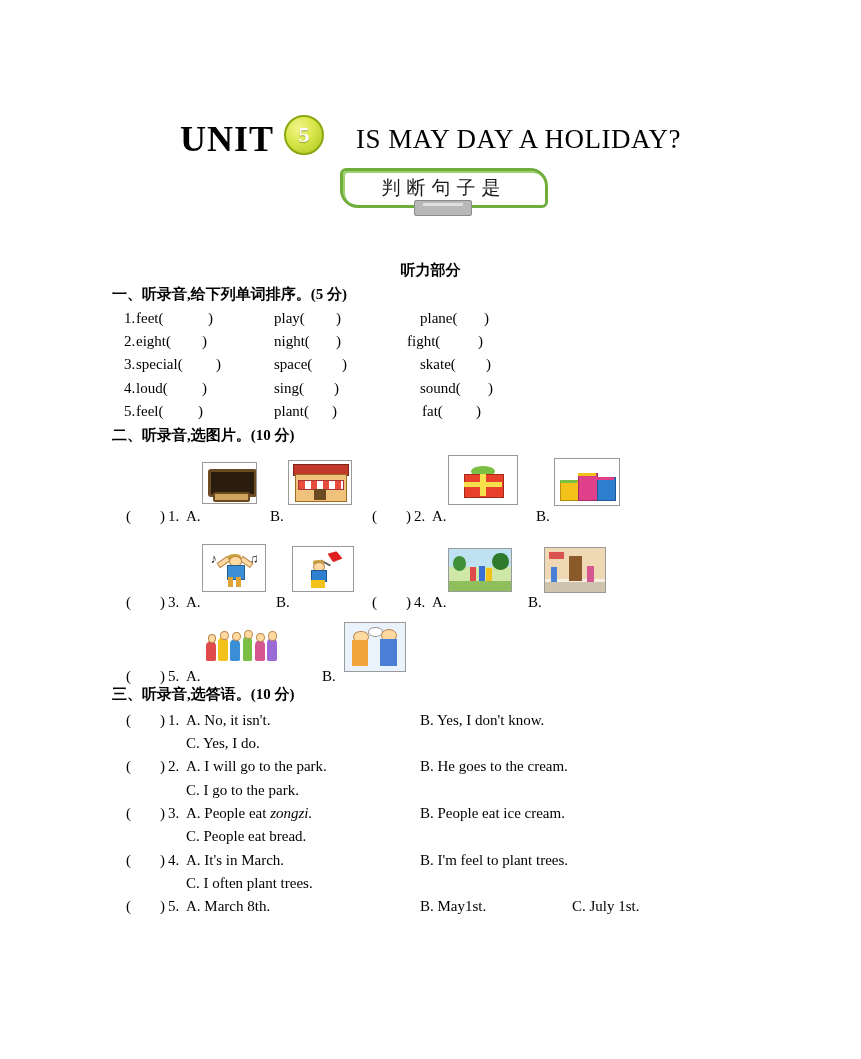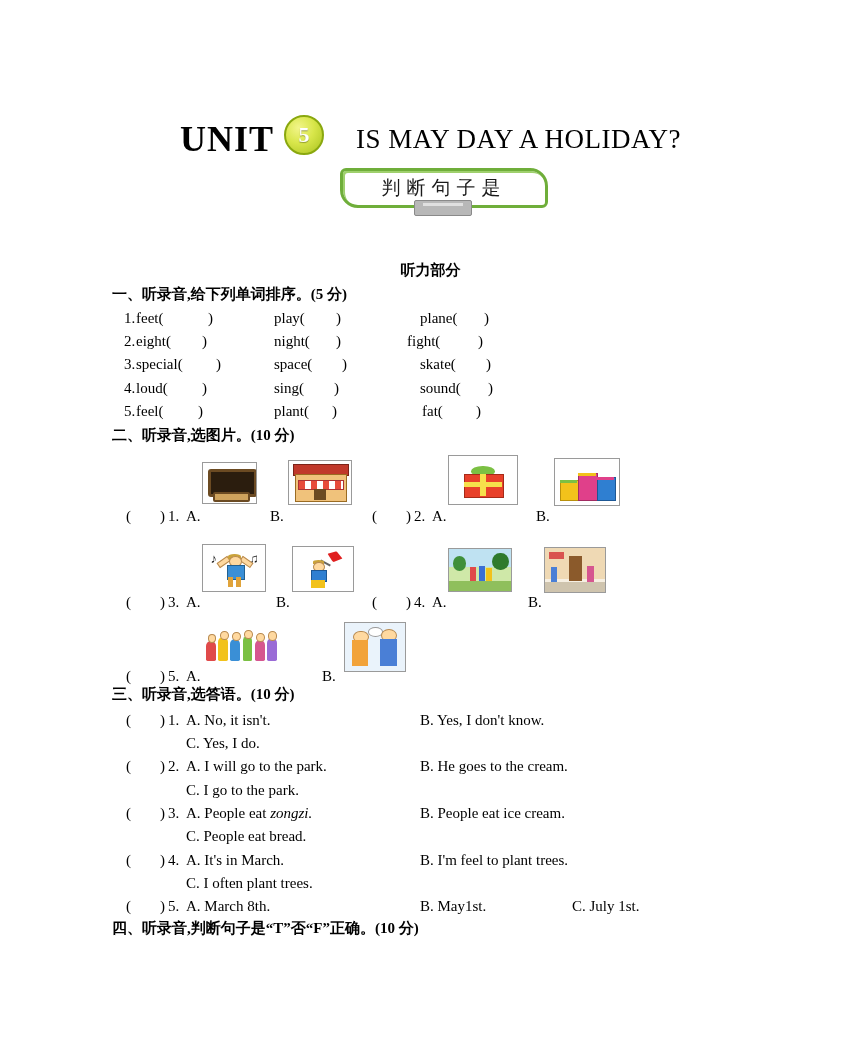--- a/index.html
+++ b/index.html
@@ -527,15 +527,14 @@
   <div class="abs" style="left:420px; top:853px">B. I'm feel to plant trees.</div>
   <div class="abs" style="left:186px; top:876px">C. I often plant trees.</div>
 
   <div class="abs" style="left:126px; top:899px">(</div>
   <div class="abs" style="left:160px; top:899px">)</div>
   <div class="abs" style="left:168px; top:899px">5.</div>
   <div class="abs" style="left:186px; top:899px">A. March 8th.</div>
   <div class="abs" style="left:420px; top:899px">B. May1st.</div>
   <div class="abs" style="left:572px; top:899px">C. July 1st.</div>
 
-  <div class="abs qhead" style="left:112px; top:921px">四、听录音,判断句子是“T”否“F”正确。(10 分)</div>
 
 </div>
 
 </body></html>

